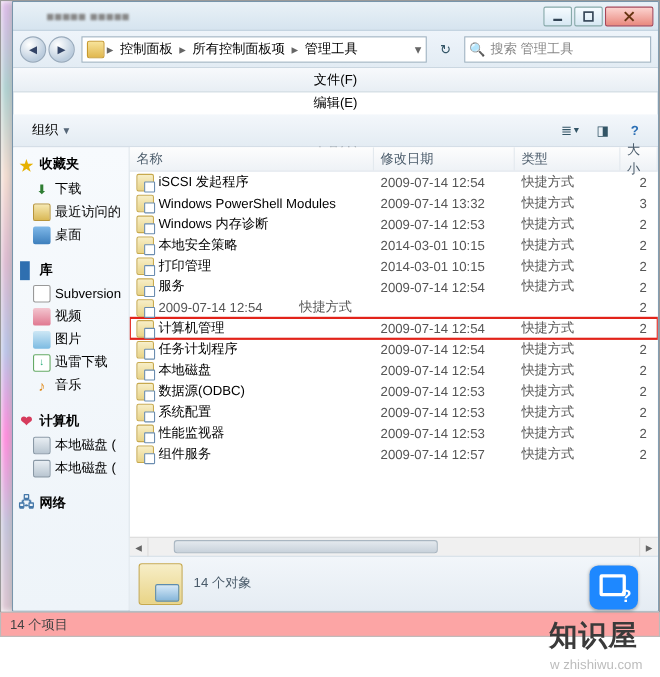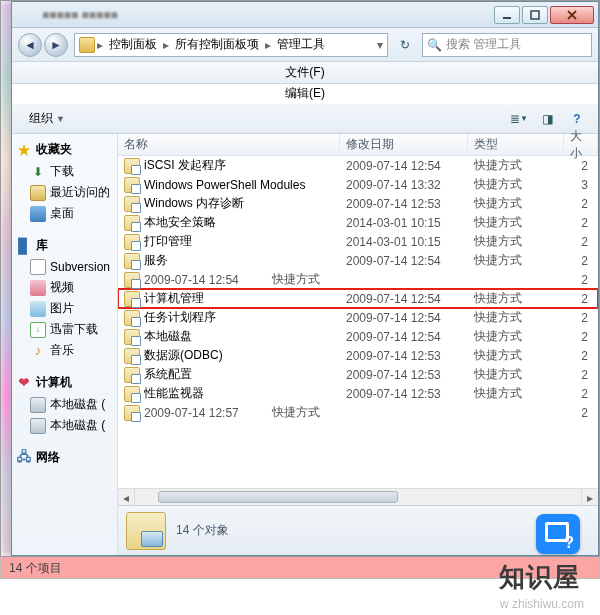--- a/index.html
+++ b/index.html
@@ -334,20 +334,21 @@
             </div>
             <div class="row">
               <div class="ficon"></div>
               <div class="fname">性能监视器</div>
               <div class="fdate">2009-07-14 12:53</div>
               <div class="ftype">快捷方式</div>
               <div class="fsize">2</div>
             </div>
             <div class="row">
               <div class="ficon"></div>
+              <div class="fname">组件服务</div>
               <div class="fdate">2009-07-14 12:57</div>
               <div class="ftype">快捷方式</div>
               <div class="fsize">2</div>
             </div>
           </div>
         <div class="hscroll">
           <div class="arrow al">◂</div>
           <div class="thumb"></div>
           <div class="arrow ar">▸</div>
         </div>

